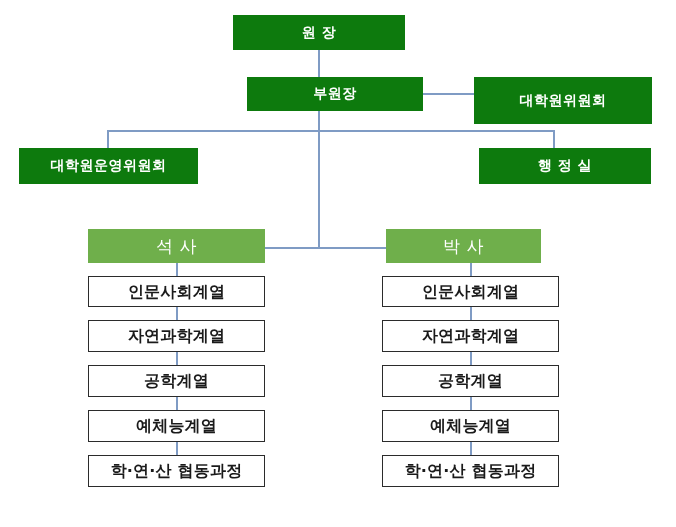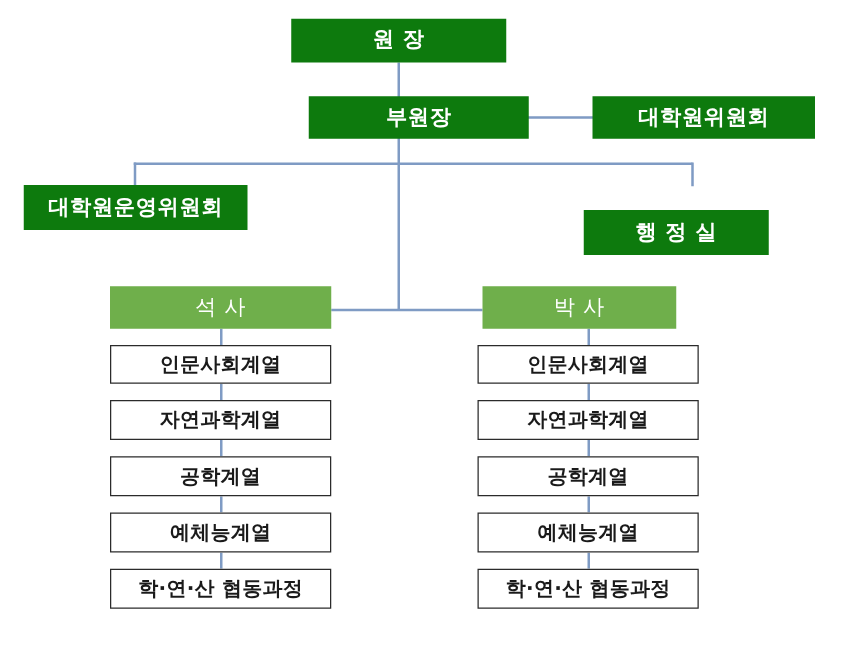--- a/index.html
+++ b/index.html
@@ -31,21 +31,21 @@
     line-height: 1.1;
     white-space: nowrap;
     z-index: 3;
   }
 
   
   .node.dark {
     background: #0d7a0d;
     color: #ffffff;
     font-weight: bold;
-    font-size: 17px;
+    font-size: 14px;
     letter-spacing: 0.5px;
   }
 
   
   .node.light {
     background: #6faf4b;
     color: #ffffff;
     font-weight: normal;
     font-size: 17px;
     letter-spacing: 0.5px;
@@ -98,25 +98,25 @@
   <div class="line v" style="left:470px; top:263px; height:13px;"></div>
   <div class="line v" style="left:470px; top:307px; height:13px;"></div>
   <div class="line v" style="left:470px; top:352px; height:13px;"></div>
   <div class="line v" style="left:470px; top:397px; height:13px;"></div>
   <div class="line v" style="left:470px; top:442px; height:13px;"></div>
 
   <div class="node dark" style="left:233px; top:15px; width:172px; height:35px;">원  장</div>
 
   <div class="node dark" style="left:247px; top:77px; width:176px; height:34px;">부원장</div>
 
-  <div class="node dark" style="left:474px; top:77px; width:178px; height:34px;">대학원위원회</div>
+  <div class="node dark" style="left:474px; top:77px; width:178px; height:47px;">대학원위원회</div>
 
   <div class="node dark" style="left:19px; top:148px; width:179px; height:36px;">대학원운영위원회</div>
 
-  <div class="node dark" style="left:467px; top:148px; width:148px; height:36px;margin-top:20px;">행 정 실</div>
+  <div class="node dark" style="left:479px; top:148px; width:172px; height:36px;">행 정 실</div>
 
   <div class="node light" style="left:88px; top:229px; width:177px; height:34px;">석  사</div>
 
   <div class="node light" style="left:386px; top:229px; width:155px; height:34px;">박  사</div>
 
   <div class="node leaf" style="left:88px; top:276px; width:177px; height:31px;">인문사회계열</div>
   <div class="node leaf" style="left:88px; top:320px; width:177px; height:32px;">자연과학계열</div>
   <div class="node leaf" style="left:88px; top:365px; width:177px; height:32px;">공학계열</div>
   <div class="node leaf" style="left:88px; top:410px; width:177px; height:32px;">예체능계열</div>
   <div class="node leaf" style="left:88px; top:455px; width:177px; height:32px;">학·연·산 협동과정</div>

